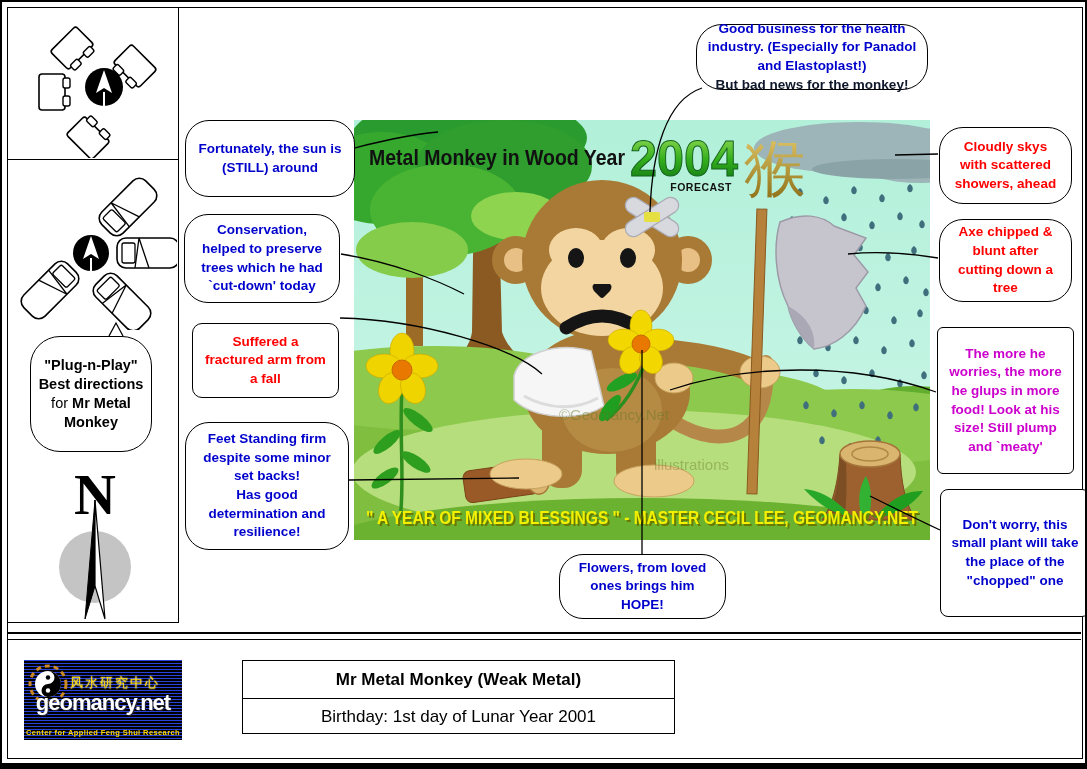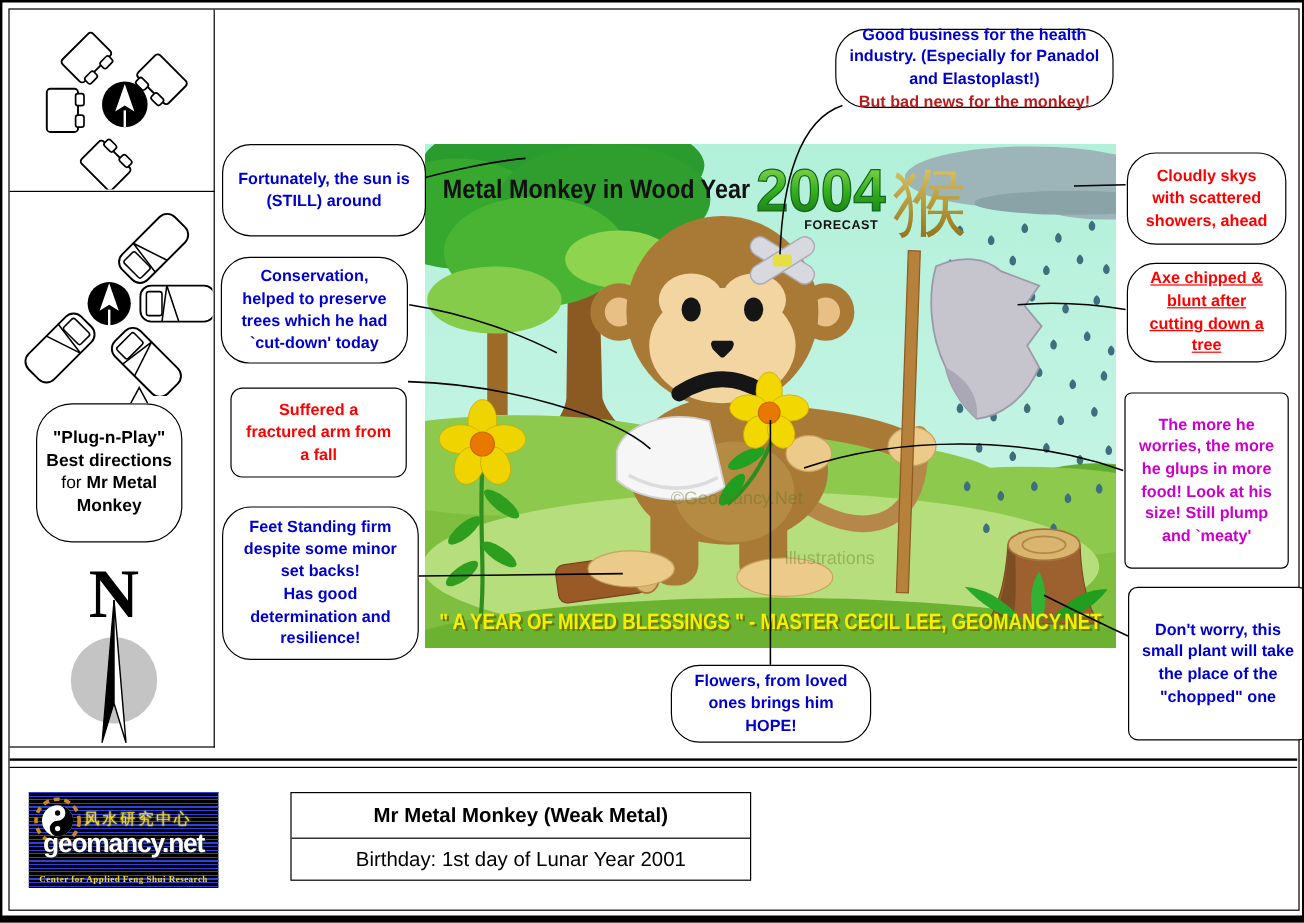--- a/index.html
+++ b/index.html
@@ -9,21 +9,21 @@
     font-family:"Liberation Sans","DejaVu Sans",sans-serif; overflow:hidden;
   }
   .frame{position:absolute; left:5px; top:5px; width:1074px; height:750px; border:1px solid #000; z-index:0;}
   .ln{position:absolute; background:#000; z-index:1;}
   .callout{
     position:absolute; background:#fff; border:1.7px solid #000; border-radius:24px;
     display:flex; align-items:center; justify-content:center; text-align:center;
     font-weight:bold; font-size:13.5px; line-height:1.38; padding:5px 10px;
     box-sizing:border-box; z-index:3; white-space:pre-line;
   }
-  .c-blue{color:#0000cc}.c-red{color:#ff0000}.c-mag{color:#cc00cc}.c-orange{color:#b91c1c}
+  .c-blue{color:#0000cc}.c-red{color:#ff0000}.c-mag{color:#cc00cc}.c-orange{color:#0f172a}
   .poster{position:absolute; left:352px; top:118px; width:576px; height:420px; z-index:1; overflow:hidden;}
   .overlay{position:absolute; left:0; top:0; width:1087px; height:769px; z-index:2; pointer-events:none;}
   .sidebar-svg{position:absolute; z-index:1;}
   .plug{
     position:absolute; left:28px; top:334px; width:122px; height:116px;
     border:1.8px solid #000; border-radius:30px; background:#fff; z-index:1;
     display:flex; align-items:center; justify-content:center; text-align:center;
     font-size:14.5px; line-height:1.32; color:#000; padding:4px; box-sizing:border-box;
   }
   .compass{position:absolute; left:45px; top:460px; width:96px; height:165px; z-index:1;}
@@ -31,22 +31,22 @@
     position:absolute; left:22px; top:658px; width:158px; height:80px; z-index:2;
     background:#000;
     background-image:repeating-linear-gradient(180deg, rgba(45,70,230,.95) 0 1px, rgba(0,0,0,0) 1px 3px);
     overflow:hidden;
   }
   .logo .cn{position:absolute; left:46px; top:14px; color:#ffd900; font-size:13px; font-weight:normal;
     letter-spacing:2px; white-space:nowrap; text-shadow:0 0 2px #fff;}
   .logo .brand{position:absolute; left:0; right:0; top:30px; text-align:center; color:#fff;
     font-size:22px; font-weight:bold; letter-spacing:-1px; text-shadow:1px 1px 0 #223;}
   .logo .tag{position:absolute; left:0; right:0; bottom:3px; text-align:center; color:#ffd900;
-    font-size:7.5px; font-weight:bold; letter-spacing:.4px;font-family:Liberation Serif, serif;}
-  .titlebox{position:absolute; left:240px; top:658px; width:384px; height:74px; border:1px solid #000;
+    font-size:7.5px; font-weight:bold; letter-spacing:.4px;}
+  .titlebox{position:absolute; left:240px; top:658px; width:433px; height:74px; border:1px solid #000;
     box-sizing:border-box; z-index:2; background:#fff;}
   .titlebox .row1{height:37px; border-bottom:1px solid #000; display:flex; align-items:center;
     justify-content:center; font-weight:bold; font-size:17px; color:#000;}
   .titlebox .row2{height:35px; display:flex; align-items:center; justify-content:center;
     font-size:17px; color:#000;}
 </style>
 </head>
 <body>
 
 <div class="page">
@@ -356,21 +356,21 @@
 
   <div class="callout c-blue" style="left:182px;top:212px;width:156px;height:89px;">Conservation, helped to preserve trees which he had `cut-down' today</div>
 
   <div class="callout c-red" style="left:190px;top:321px;width:147px;height:75px;border-radius:10px;">Suffered a fractured arm from a fall</div>
 
   <div class="callout c-blue" style="left:183px;top:420px;width:164px;height:128px;">Feet Standing firm despite some minor set backs!
 Has good determination and resilience!</div>
 
   <div class="callout c-red" style="left:937px;top:125px;width:133px;height:77px;">Cloudly skys with scattered showers, ahead</div>
 
-  <div class="callout c-red" style="left:937px;top:217px;width:133px;height:83px;text-decoration:underline;">Axe chipped &amp; blunt after cutting down a tree</div>
+  <div class="callout c-red" style="left:937px;top:217px;width:133px;height:83px;">Axe chipped &amp; blunt after cutting down a tree</div>
 
   <div class="callout c-mag" style="left:935px;top:325px;width:137px;height:147px;border-radius:6px;">The more he worries, the more he glups in more food! Look at his size! Still plump and `meaty'</div>
 
   <div class="callout c-blue" style="left:938px;top:487px;width:150px;height:128px;border-radius:8px;">Don't worry, this small plant will take the place of the "chopped" one</div>
 
   <div class="callout c-blue" style="left:557px;top:552px;width:167px;height:65px;">Flowers, from loved ones brings him HOPE!</div>
 
   <div class="logo">
     <svg width="40" height="40" style="position:absolute;left:4px;top:4px;" viewBox="0 0 40 40">
       <circle cx="20" cy="20" r="18" fill="none" stroke="#cc8822" stroke-width="3" stroke-dasharray="5 4"></circle>

